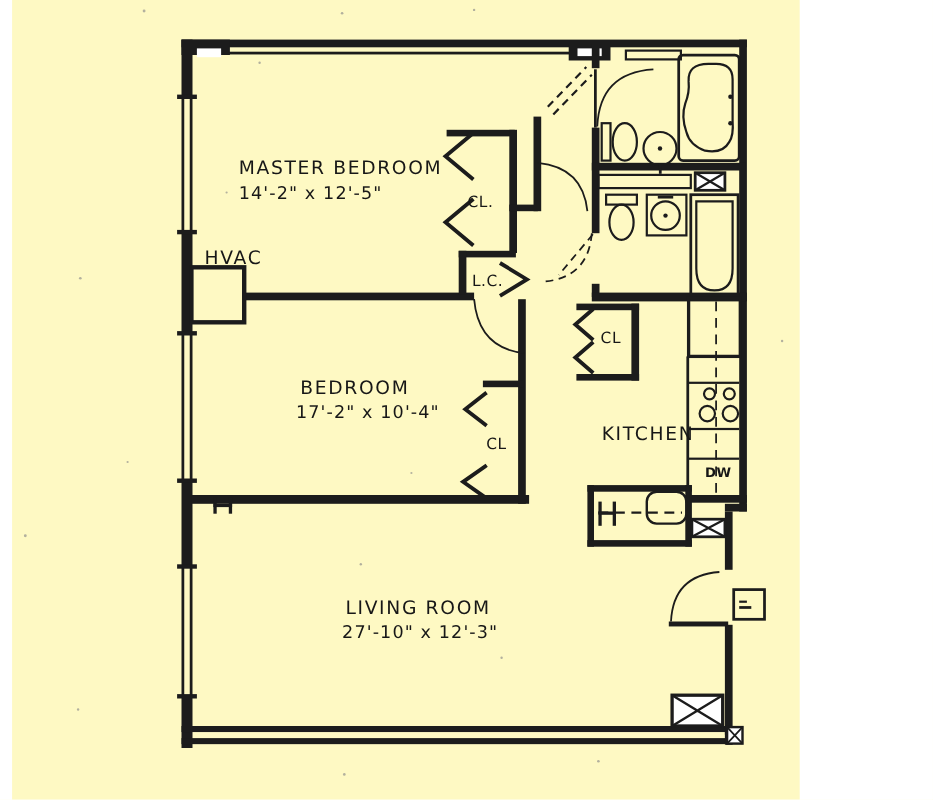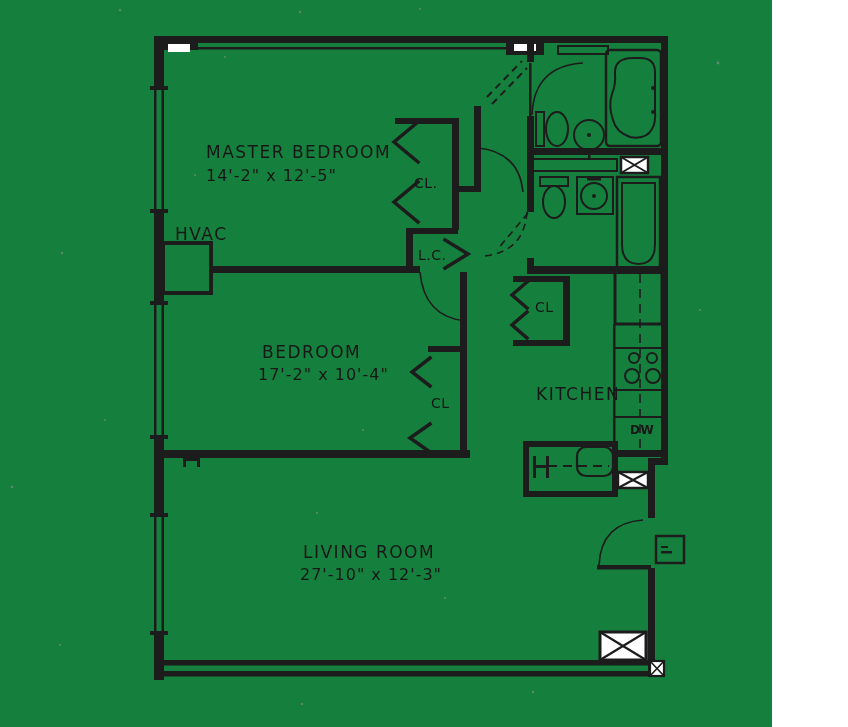--- a/index.html
+++ b/index.html
@@ -1,17 +1,17 @@
 <!DOCTYPE html>
 <html><head>
 <meta charset="utf-8">
 <style>
   html,body{margin:0;padding:0;background:#ffffff;}
-  .page{position:relative;width:772px;height:727px;background:#15803d;overflow:hidden;
-        font-family:"DejaVu Sans", sans-serif;}
+  .page{position:relative;width:716px;height:727px;background:#fef9c3;overflow:hidden;
+        font-family:"DejaVu Sans", sans-serif;margin-left:11px;}
   svg text{fill:#171717;font-family:"DejaVu Sans", sans-serif;}
   .room-name{font-size:17px;letter-spacing:1.5px;}
   .room-dim{font-size:16px;letter-spacing:1px;}
   .small-label{font-size:14px;letter-spacing:0.5px;}
   .tiny-label{font-size:12px;font-weight:bold;letter-spacing:0.5px;}
   .wall{fill:#1c1c1c;stroke:none;}
   .thin{fill:#1c1c1c;}
   .fixture{fill:#ffffff;stroke:#1c1c1c;}
   .noline{fill:none;stroke:#1c1c1c;}
 </style>

